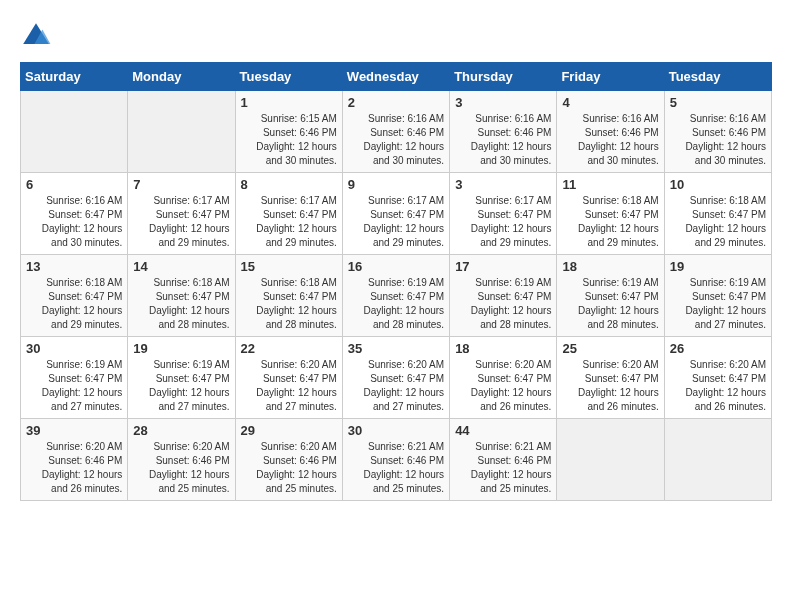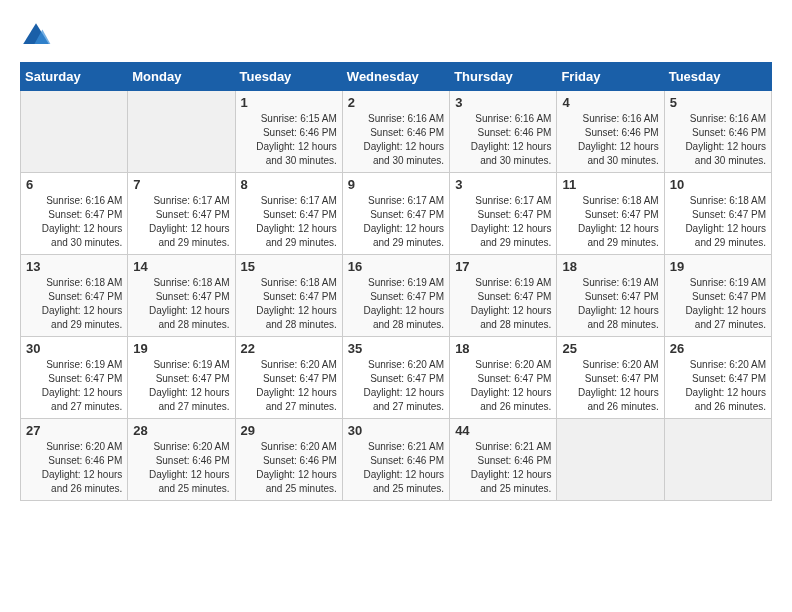--- a/index.html
+++ b/index.html
@@ -294,21 +294,21 @@
         </td>
         <td>
           <span class="day-num">26</span>
           <div class="day-info" style="white-space: pre-line;">Sunrise: 6:20 AM
 Sunset: 6:47 PM
 Daylight: 12 hours and 26 minutes.</div>
         </td>
       </tr>
       <tr>
         <td>
-          <span class="day-num">27</span>
+          <span class="day-num">39</span>
           <div class="day-info" style="white-space: pre-line;">Sunrise: 6:20 AM
 Sunset: 6:46 PM
 Daylight: 12 hours and 26 minutes.</div>
         </td>
         <td>
           <span class="day-num">28</span>
           <div class="day-info" style="white-space: pre-line;">Sunrise: 6:20 AM
 Sunset: 6:46 PM
 Daylight: 12 hours and 25 minutes.</div>
         </td>

